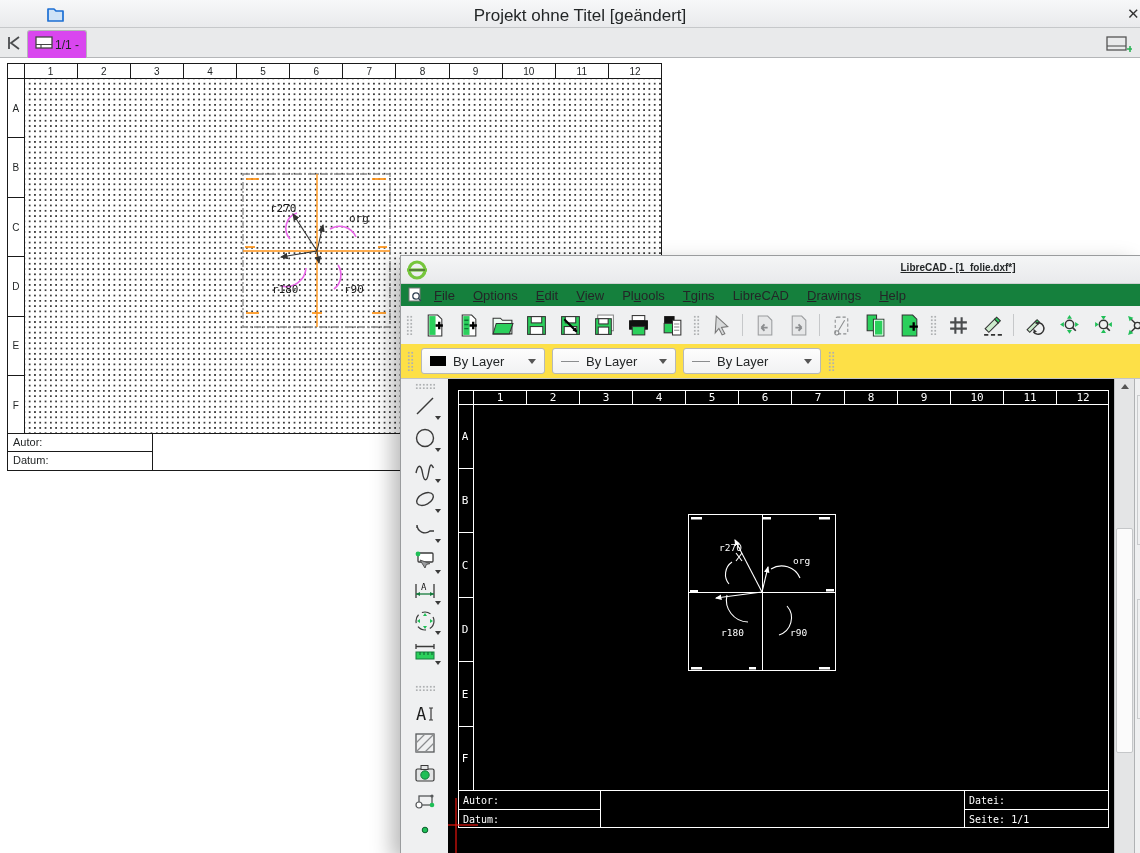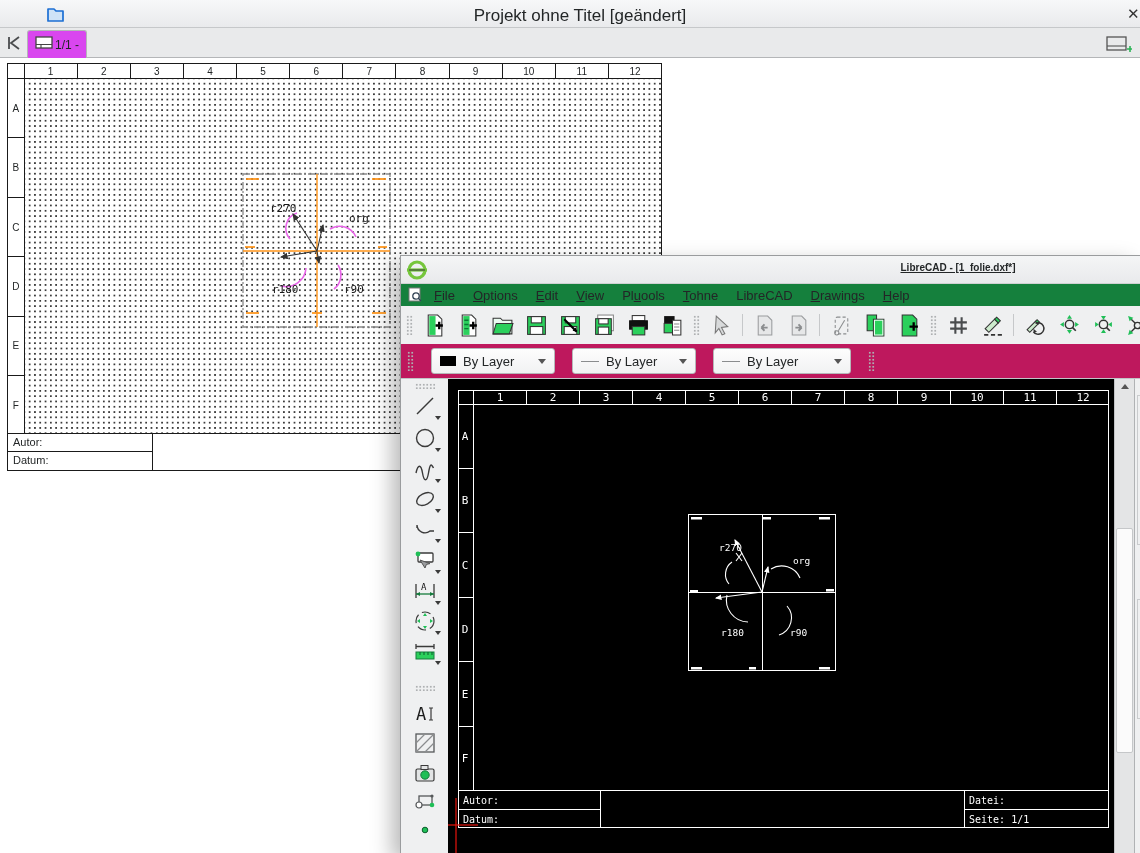--- a/index.html
+++ b/index.html
@@ -64,22 +64,22 @@
   .menu-item .u{text-decoration:underline;}
   .menu-detach{width:20px;display:flex;justify-content:center;}
   .lc-toolbar{height:38px;display:flex;align-items:center;gap:8px;
     padding-left:5px;background:#eff0f1;overflow:hidden;}
   .tbtn{width:26px;height:26px;flex:0 0 auto;display:flex;align-items:center;
     justify-content:center;}
   .handle{width:7px;height:20px;flex:0 0 auto;
     background-image:radial-gradient(#aeb0b2 1px,transparent 1.2px);
     background-size:3.5px 3.5px;}
   .sep{width:1px;height:22px;background:#c6c8ca;flex:0 0 auto;}
-  .lc-penbar{height:35px;display:flex;align-items:center;gap:17px;padding-left:6px;
-    background:#be185d;border-bottom:1px solid #c2c4c6;}
+  .lc-penbar{height:35px;display:flex;align-items:center;gap:7px;padding-left:6px;
+    background:#fde047;border-bottom:1px solid #c2c4c6;}
   .dd{height:26px;background:linear-gradient(#fdfdfd,#f1f2f3);
     border:1px solid #b6b8ba;border-radius:3px;display:flex;align-items:center;
     gap:7px;padding:0 8px;font-size:13px;}
   .dd .caret{width:0;height:0;border-left:4px solid transparent;
     border-right:4px solid transparent;border-top:5px solid #555;margin-left:auto;}
   .sw-black{width:16px;height:10px;background:#000;}
   .sw-line{width:18px;height:0;border-top:1.5px solid #8a8c8e;}
   .dd1{width:124px;} .dd2{width:124px;} .dd3{width:138px;}
 
   .lc-main{position:relative;height:475px;display:flex;}
@@ -235,21 +235,21 @@
           <rect x="2" y="1" width="11" height="13" fill="#fff" stroke="#777"></rect>
           <circle cx="9" cy="9" r="3.2" fill="none" stroke="#345" stroke-width="1.3"></circle>
           <path d="M11.3 11.3L14 14" stroke="#345" stroke-width="1.3"></path>
         </svg>
     </span>
     <span class="menu-item"><span></span><span class="u">F</span><span>ile</span></span>
     <span class="menu-item"><span></span><span class="u">O</span><span>ptions</span></span>
     <span class="menu-item"><span></span><span class="u">E</span><span>dit</span></span>
     <span class="menu-item"><span></span><span class="u">V</span><span>iew</span></span>
     <span class="menu-item"><span>Pl</span><span class="u">u</span><span>ools</span></span>
-    <span class="menu-item"><span></span><span class="u">T</span><span>ohne</span></span>
+    <span class="menu-item"><span></span><span class="u">T</span><span>gins</span></span>
     <span class="menu-item"><span>LibreCAD</span><span class="u"></span><span></span></span>
     <span class="menu-item"><span></span><span class="u">D</span><span>rawings</span></span>
     <span class="menu-item"><span></span><span class="u">H</span><span>elp</span></span>
   </div>
 
   <div class="lc-toolbar">
     <span class="handle"></span>
     <span class="tbtn">
       <svg width="23" height="23" viewBox="0 0 22 22">
           <path d="M5 1h9l4 4v16H5z" fill="#fff" stroke="#333"></path>

